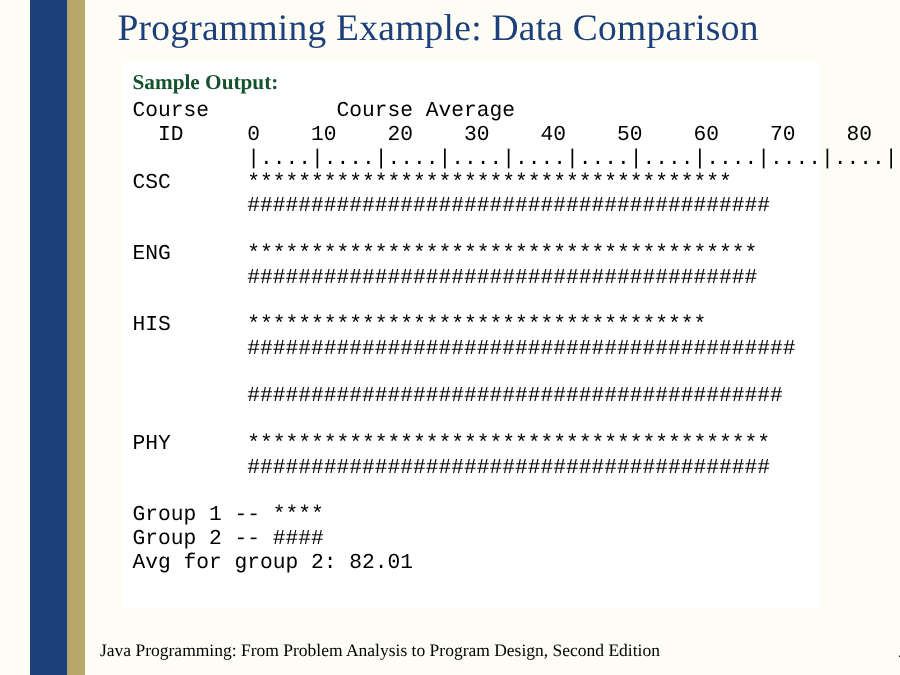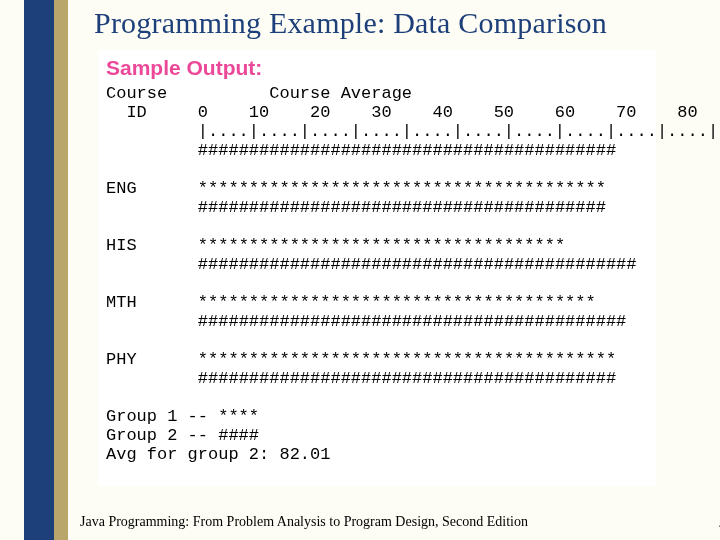--- a/index.html
+++ b/index.html
@@ -54,24 +54,24 @@
     position: absolute;
     left: 74px;
     top: 50px;
     width: 558px;
     height: 436px;
     background: #ffffff;
     box-sizing: border-box;
     padding: 6px 8px 4px 8px;
   }
   .sample-label {
-    font-family: Liberation Sans, sans-serif;
+    font-family: Liberation Serif, serif;
     font-weight: bold;
-    font-size: 21px;
-    color: #ec4899;
+    font-size: 17px;
+    color: #14532d;
     margin-bottom: 4px;
   }
   .mono {
     font-family: "Courier New", Courier, monospace;
     font-size: 17px;
     line-height: 19px;
     white-space: pre;
     color: #000;
   }
   .footer {
@@ -102,32 +102,32 @@
 
   <div class="title">Programming Example: Data Comparison</div>
 
   <div class="output-box">
     <div class="sample-label">Sample Output:</div>
 
     <div class="mono">Course          Course Average</div>
     <div class="mono">  ID     0    10    20    30    40    50    60    70    80    90   100</div>
     <div class="mono">         |....|....|....|....|....|....|....|....|....|....|</div>
 
+    <div class="mono"><span>CSC</span>      <span>**************************************</span></div>
     <div class="mono">         <span>#########################################</span></div>
     <div class="mono"> </div>
 
     <div class="mono"><span>ENG</span>      <span>****************************************</span></div>
     <div class="mono">         <span>########################################</span></div>
     <div class="mono"> </div>
 
     <div class="mono"><span>HIS</span>      <span>************************************</span></div>
     <div class="mono">         <span>###########################################</span></div>
     <div class="mono"> </div>
 
-    <div class="mono"><span>MTH</span>      <span>***************************************</span></div>
     <div class="mono">         <span>##########################################</span></div>
     <div class="mono"> </div>
 
     <div class="mono"><span>PHY</span>      <span>*****************************************</span></div>
     <div class="mono">         <span>#########################################</span></div>
     <div class="mono"> </div>
 
     <div class="mono">Group 1 -- ****</div>
     <div class="mono">Group 2 -- ####</div>
     <div class="mono">Avg for group 2: 82.01</div>

